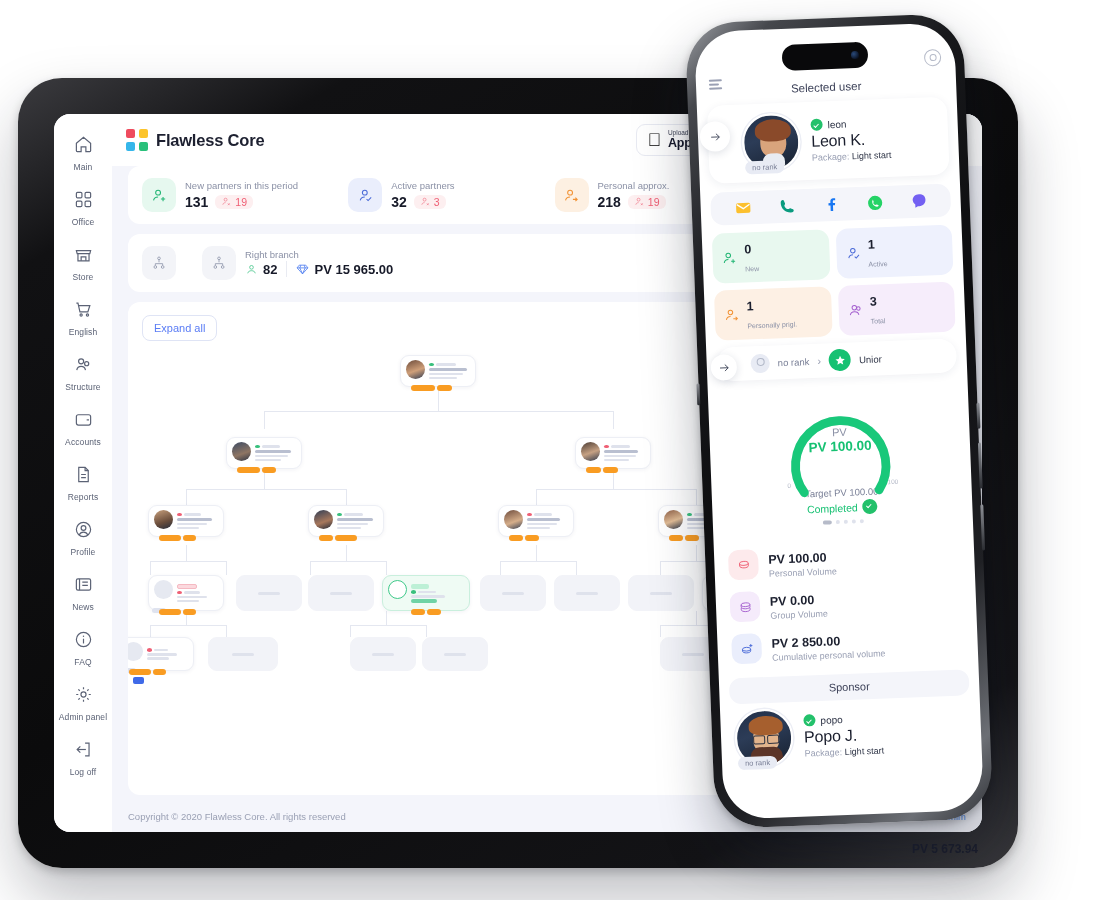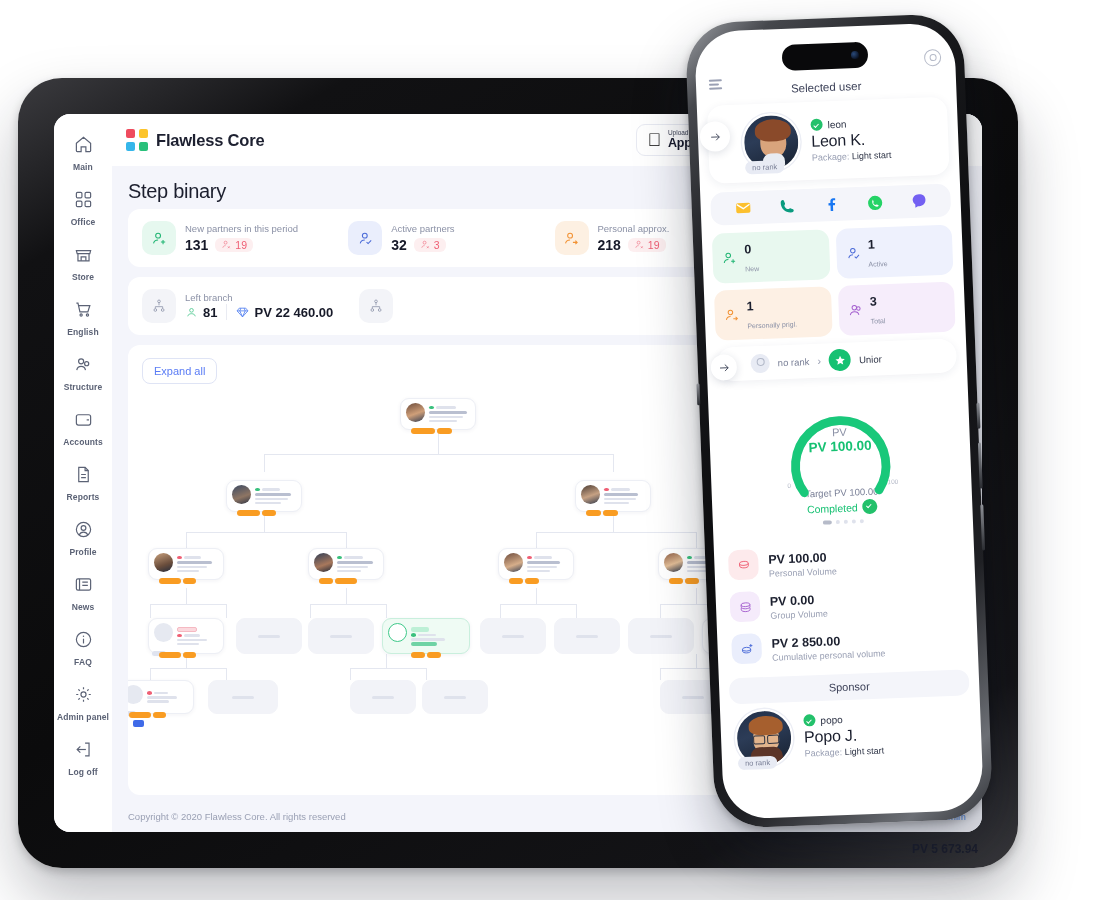--- a/index.html
+++ b/index.html
@@ -23,21 +23,20 @@
     position: absolute; left: 36px; top: 36px; right: 36px; bottom: 36px;
     background: #f4f5fb; border-radius: 16px; overflow: hidden;
     display: flex;
   }
 
   
   .sidebar {
     width: 58px; background: #ffffff; flex: none;
     display: flex; flex-direction: column; align-items: center;
     padding-top: 12px;
-    font-weight: bold;
   }
   .nav-item {
     width: 100%; display: flex; flex-direction: column; align-items: center;
     gap: 4px; padding: 9px 0 9px; cursor: pointer;
   }
   .nav-item svg { width: 19px; height: 19px; stroke: #5b6275; fill: none; stroke-width: 1.5; }
   .nav-label { font-size: 8.5px; color: #5b6275; letter-spacing: .1px; white-space: nowrap; }
 
   
   .main-col { flex: 1; display: flex; flex-direction: column; min-width: 0; background: #f4f5fb; }
@@ -466,24 +465,20 @@
               </span>
             </div>
           </div>
           <span class="divider-v"></span>
           <div class="lang">
             <span class="flag"></span>
             <span class="lang-txt">English,</span>
           </div>
         </header>
 
-        <div class="page-head">
-          <h1 class="page-title">Step binary</h1>
-          <div class="crumbs">Home / Graphic structures / S</div>
-        </div>
 
         <section class="card">
           <div class="stats-row">
             <div class="stat">
               <div class="stat-ico" style="background:#e6f8ef">
                 <svg viewBox="0 0 24 24" stroke="#20b573">
                     <circle cx="10" cy="8" r="3.4"></circle>
                     <path d="M3.6 19c.5-3.1 3-4.8 6.4-4.8"></path>
                     <path d="M17 14v6M14 17h6"></path>
                   </svg>
@@ -579,49 +574,49 @@
           <div class="branch-row">
             <div class="branch">
               <div class="branch-ico">
                 <svg viewBox="0 0 24 24">
                     <circle cx="12" cy="5" r="2"></circle>
                     <circle cx="6.5" cy="18" r="2"></circle>
                     <circle cx="17.5" cy="18" r="2"></circle>
                     <path d="M12 7v4M6.5 16v-3h11v3"></path>
                   </svg>
               </div>
-              <div>
-                <div class="branch-label">Left branch</div>
-                <div class="branch-line">
-                  <span class="bl-seg">
-                    <svg viewBox="0 0 24 24" stroke="#49c68c">
-                        <circle cx="12" cy="8" r="3.4"></circle>
-                        <path d="M5 19c.6-3.1 3.4-4.8 7-4.8s6.4 1.7 7 4.8"></path>
-                      </svg>
-                    <span class="bl-num">81</span>
-                  </span>
-                  <span class="vsep"></span>
-                  <span class="bl-seg">
-                    <svg viewBox="0 0 24 24" stroke="#4d7cf0">
-                        <path d="M6 4h12l4 5-10 11L2 9z"></path>
-                        <path d="M2 9h20M9 4 7 9l5 11 5-11-2-5"></path>
-                      </svg>
-                    <span class="bl-pv">PV 22 460.00</span>
-                  </span>
-                </div>
-              </div>
             </div>
             <div class="branch">
               <div class="branch-ico">
                 <svg viewBox="0 0 24 24">
                     <circle cx="12" cy="5" r="2"></circle>
                     <circle cx="6.5" cy="18" r="2"></circle>
                     <circle cx="17.5" cy="18" r="2"></circle>
                     <path d="M12 7v4M6.5 16v-3h11v3"></path>
                   </svg>
+              </div>
+              <div>
+                <div class="branch-label">Right branch</div>
+                <div class="branch-line">
+                  <span class="bl-seg">
+                    <svg viewBox="0 0 24 24" stroke="#49c68c">
+                        <circle cx="12" cy="8" r="3.4"></circle>
+                        <path d="M5 19c.6-3.1 3.4-4.8 7-4.8s6.4 1.7 7 4.8"></path>
+                      </svg>
+                    <span class="bl-num">82</span>
+                  </span>
+                  <span class="vsep"></span>
+                  <span class="bl-seg">
+                    <svg viewBox="0 0 24 24" stroke="#4d7cf0">
+                        <path d="M6 4h12l4 5-10 11L2 9z"></path>
+                        <path d="M2 9h20M9 4 7 9l5 11 5-11-2-5"></path>
+                      </svg>
+                    <span class="bl-pv">PV 15 965.00</span>
+                  </span>
+                </div>
               </div>
             </div>
           </div>
         </section>
 
         <section class="tree-panel">
           <div class="tree-toolbar">
             <button class="expand-btn">Expand all</button>
             <div class="tool-icons">
               <span class="tool-btn">

